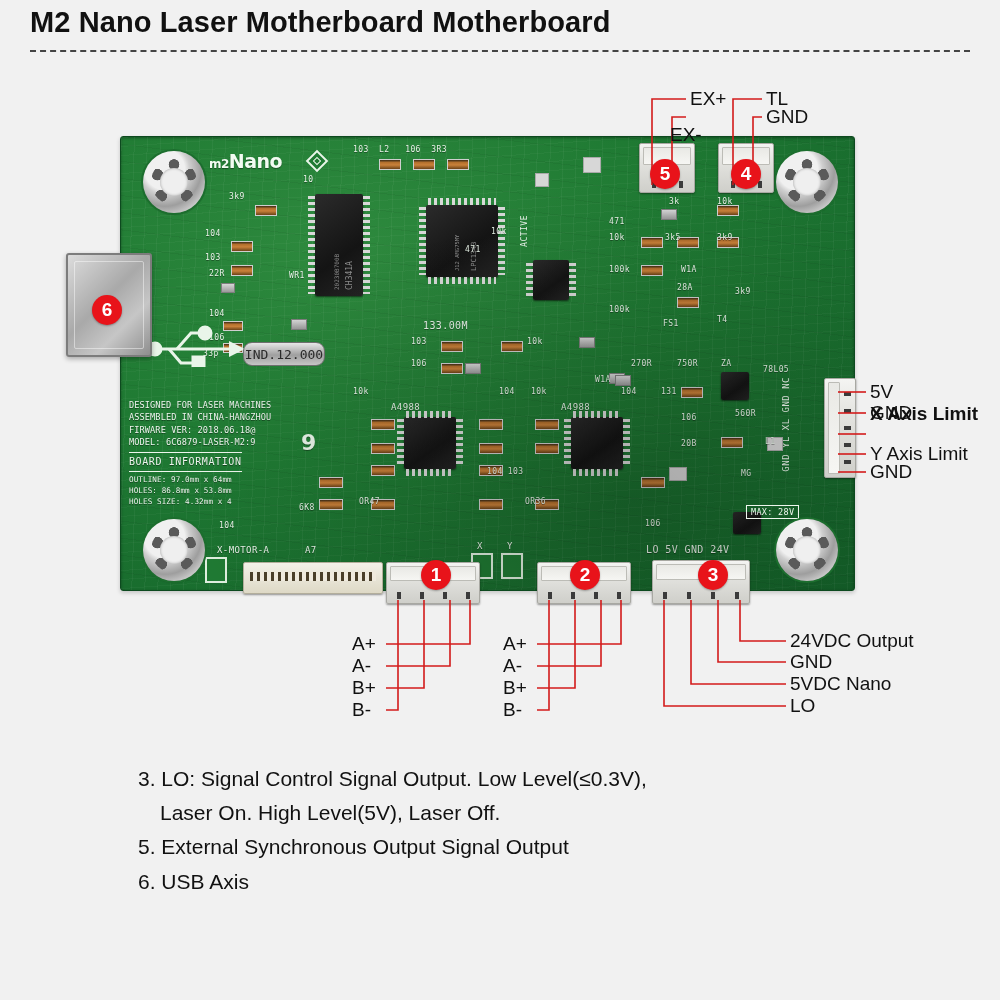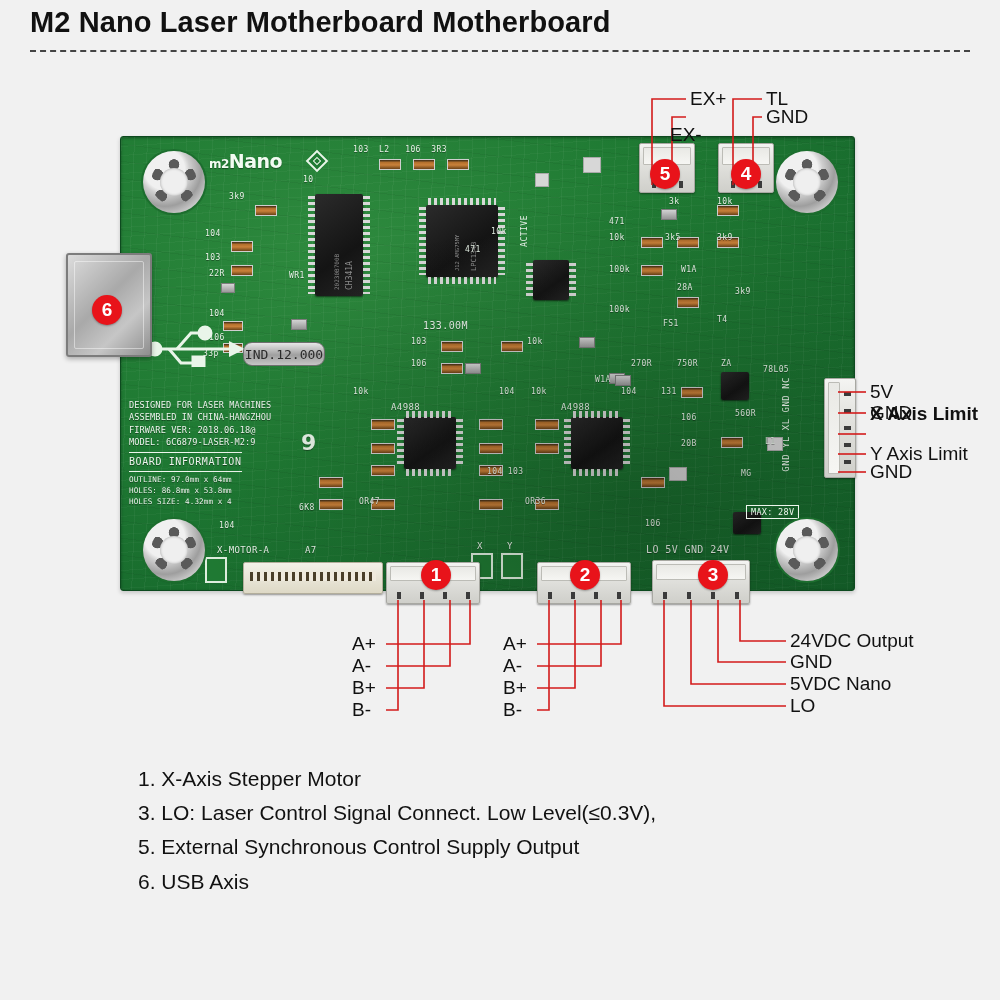--- a/index.html
+++ b/index.html
@@ -517,17 +517,17 @@
 
   <div class="badge" style="left:421px;top:560px;">1</div>
   <div class="badge" style="left:570px;top:560px;">2</div>
   <div class="badge" style="left:698px;top:560px;">3</div>
   <div class="badge" style="left:731px;top:159px;">4</div>
   <div class="badge" style="left:650px;top:159px;">5</div>
   <div class="badge" style="left:92px;top:295px;">6</div>
 </div>
 
 <div id="legend">
-  <div class="row"><span>1.</span> <span>X-Axis Stepper Motor</span></div>
-  <div class="row"><span>3.</span> <span>LO: Laser Control Signal Connect. Low Level(≤0.3V),</span></div>
-  <div class="row"><span>5.</span> <span>External Synchronous Control Supply Output</span></div>
+  <div class="row"><span>3.</span> <span>LO: Signal Control Signal Output. Low Level(≤0.3V),</span></div>
+  <div class="row cont">Laser On. High Level(5V), Laser Off.</div>
+  <div class="row"><span>5.</span> <span>External Synchronous Output Signal Output</span></div>
   <div class="row"><span>6.</span> <span>USB Axis</span></div>
 </div>
 
 </body></html>

